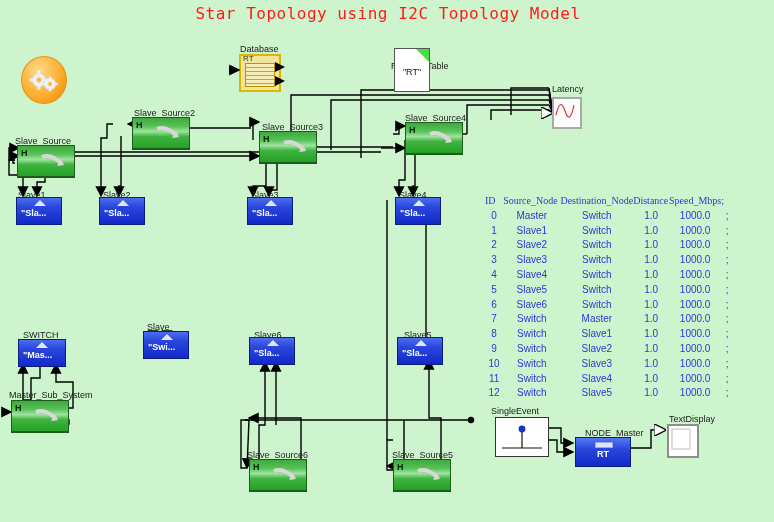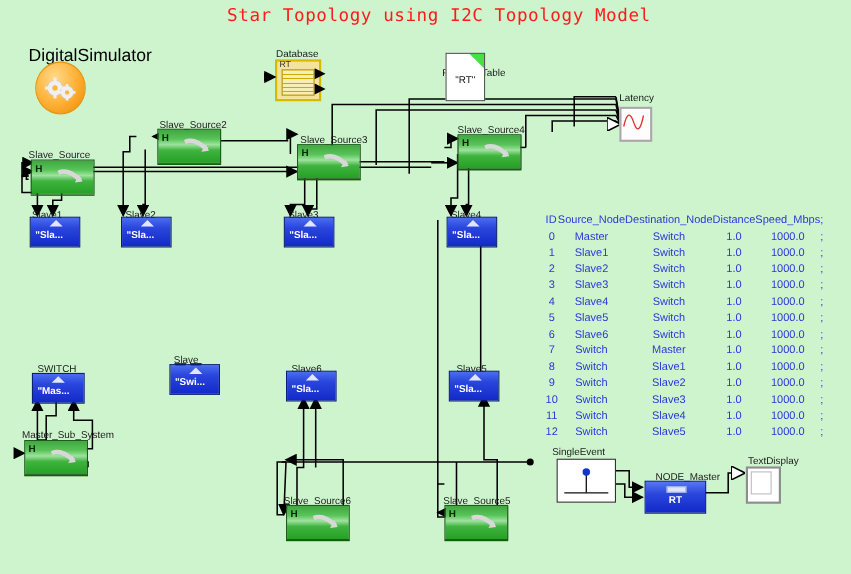--- a/index.html
+++ b/index.html
@@ -3,21 +3,21 @@
 <meta charset="utf-8">
 <style>
   html,body{margin:0;padding:0;}
   body{
     width:774px;height:522px;
     background:#cdf4cd;
     font-family:"Liberation Sans", sans-serif;
     overflow:hidden;
     position:relative;
   }
-  #canvas{position:absolute;left:12px;top:0;width:732px;height:522px;}
+  #canvas{position:absolute;left:1px;top:0;width:732px;height:522px;}
   .abs{position:absolute;}
 
   
   .title{
     left:0;top:4px;width:774px;text-align:center;
     font-family:"DejaVu Sans Mono","Liberation Mono",monospace;
     font-size:16px;color:#ff1a1a;letter-spacing:0.5px;white-space:nowrap;
   }
 
   
@@ -76,21 +76,21 @@
 
   
   .wire{stroke:#000;stroke-width:1.4;fill:none;}
 
   
   .rtable{left:484px;top:194px;color:#2b37d8;font-size:10px;
     font-family:"Liberation Sans", sans-serif;}
   .rtable table{border-collapse:collapse;}
   .rtable td,.rtable th{padding:0 0 0 0;height:14.8px;line-height:14.8px;
     font-weight:normal;color:#2b37d8;white-space:nowrap;text-align:center;}
-  .rtable th{text-align:left;}
+  .rtable th{text-align:left;font-family:Liberation Serif, serif;}
   .c-id{width:20px;text-align:right;padding-right:4px;}
   .c-src{width:58px;text-align:left;padding-left:3px;}
   .c-dst{width:72px;text-align:left;padding-left:14px;}
   .c-dist{width:36px;text-align:center;}
   .c-spd{width:44px;text-align:center;}
   .c-semi{width:14px;text-align:center;}
 </style>
 </head>
 <body>
 
@@ -172,21 +172,20 @@
 
     <path class="wire" d="M152,332 L152,340" marker-end="url(#ar)"></path>
     <path class="wire" d="M166,332 L166,340" marker-end="url(#ar)"></path>
 
     <path class="wire" d="M546,428 L560,428 L560,443 L572,443" marker-end="url(#ar)"></path>
     <path class="wire" d="M546,440 L556,440 L556,452 L572,452" marker-end="url(#ar)"></path>
 
     <path class="wire" d="M628,448 L650,448 L650,430 L664,430" marker-end="url(#arw)"></path>
   </svg>
 
-  <div class="abs" style="left:14px;top:42px;">DigitalSimulator</div>
   <div class="abs dsim" style="left:20px;top:56px;">
     <svg width="44" height="46">
       <g fill="#f0f0f0" stroke="#c9c9c9" stroke-width="0.7">
         <circle cx="17" cy="23" r="7"></circle>
           <circle cx="28" cy="27" r="6"></circle>
       </g>
       <g fill="#ffb43c">
           <circle cx="17" cy="23" r="2.4"></circle>
           <circle cx="28" cy="27" r="2"></circle>
         </g>

